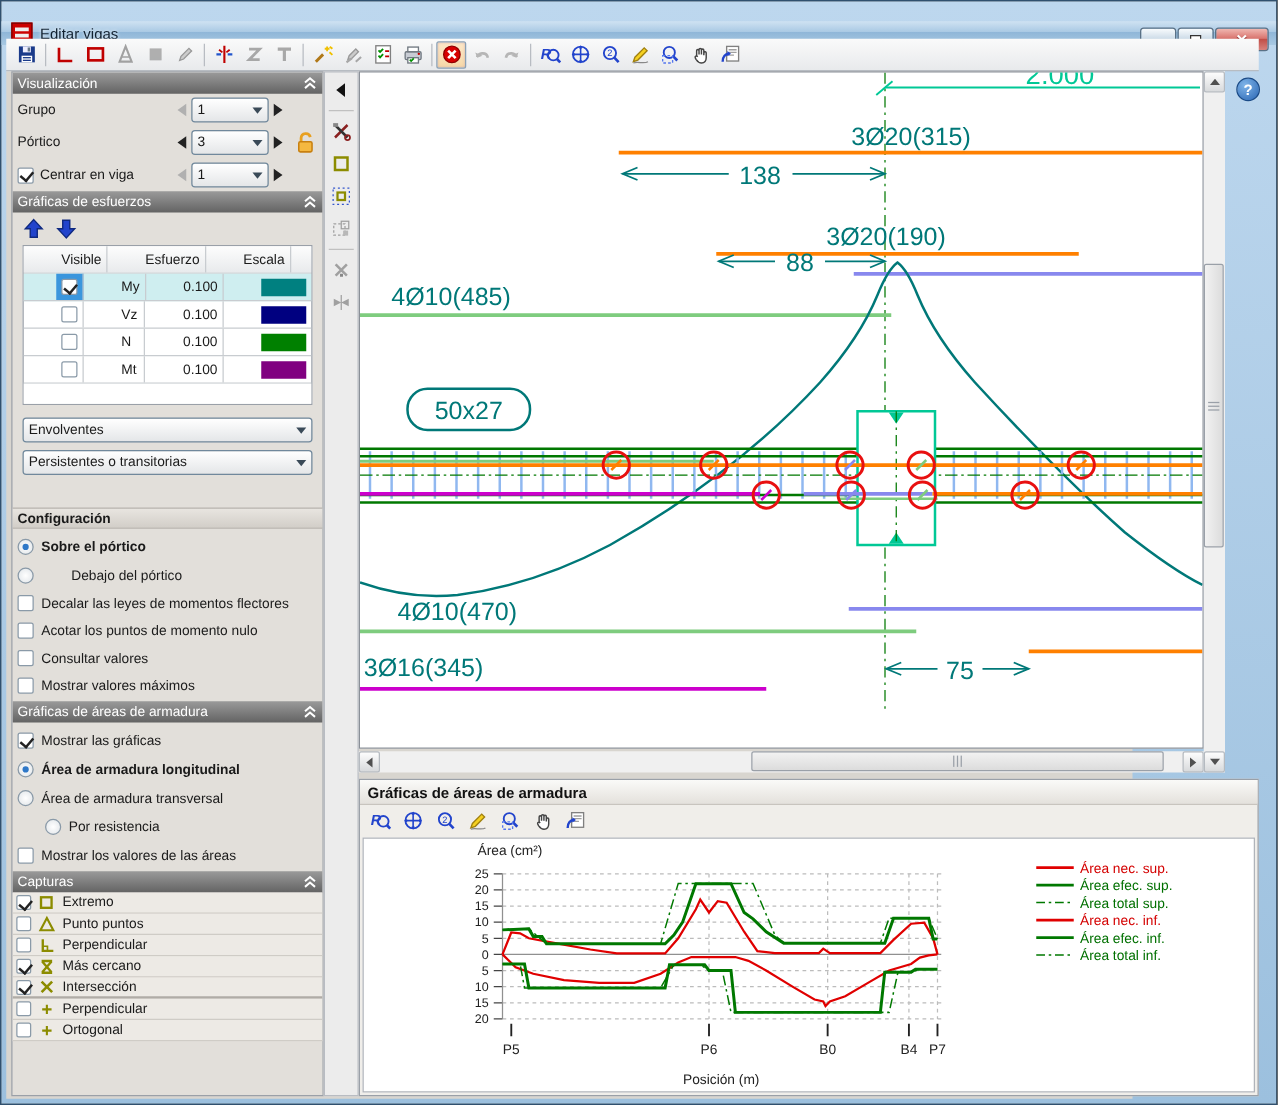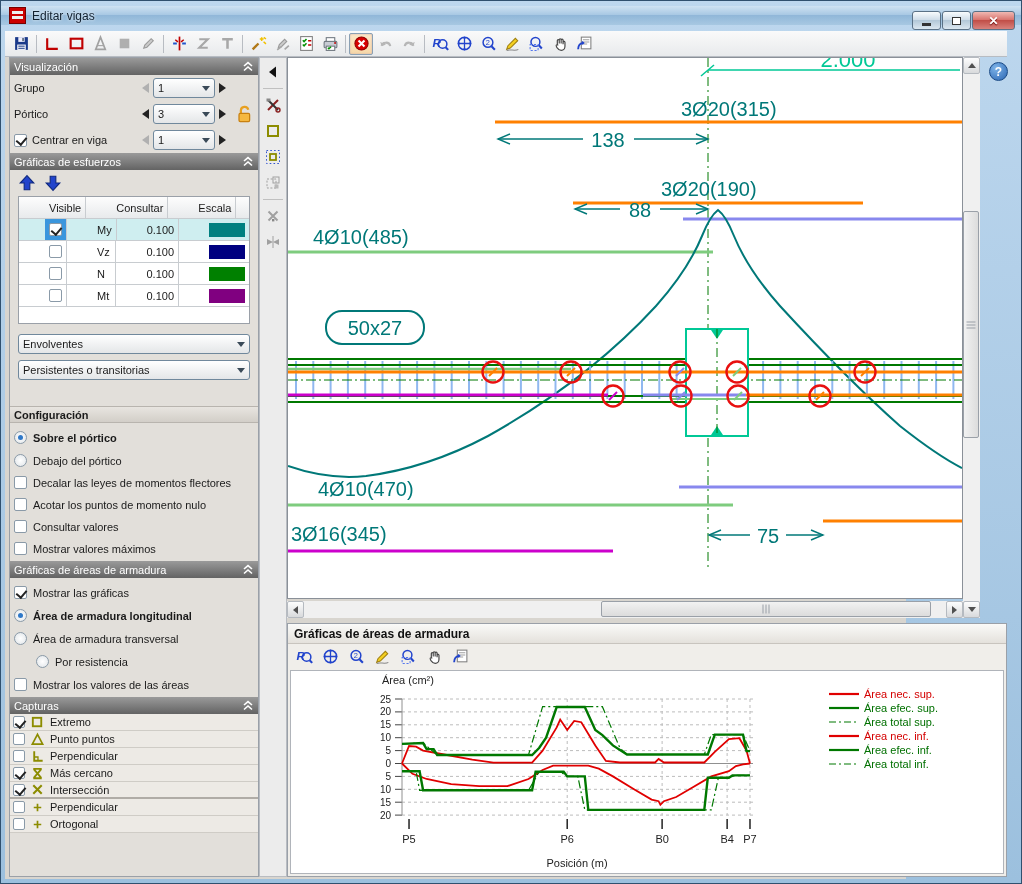--- a/index.html
+++ b/index.html
@@ -1,20 +1,20 @@
 <!DOCTYPE html>
 <html><head>
 <meta charset="utf-8">
 <style>
   html,body{margin:0;padding:0;background:#555;}
   *{box-sizing:border-box;font-family:"Liberation Sans",sans-serif;}
   #win{position:relative;width:1022px;height:884px;background:linear-gradient(#bdd7ee,#9cc0de);overflow:hidden;
        border:1px solid #30506e;}
   
-  #titlebar{position:absolute;left:0;top:5px;width:100%;height:19px;
+  #titlebar{position:absolute;left:0;top:16px;width:100%;height:19px;
     background:linear-gradient(#cfe2f2 0%,#a9c9e4 45%,#8fb6d8 46%,#a7c8e2 100%);display:flex;align-items:center;}
   #appicon{width:17px;height:17px;margin:0 6px 0 8px;background:#c00;border:1px solid #700;position:relative;}
   #appicon:before{content:"";position:absolute;left:2px;top:3px;right:2px;height:3px;background:#eee;box-shadow:0 5px 0 #eee;}
   #wtitle{font-size:12px;color:#102030;text-shadow:0 0 3px #fff;}
   .caption-btns{position:absolute;right:6px;top:5px;display:flex;}
   .cap{width:29px;height:19px;border:1px solid #5a7186;border-radius:3px;margin-left:1px;
        background:linear-gradient(#f8fbfd,#cfdde9 45%,#b3c8d8 50%,#dbe7f0);display:flex;align-items:center;justify-content:center;}
   .cap.close{width:43px;background:linear-gradient(#f0b8b2,#d9756f 45%,#c14f48 50%,#d8827c);}
   .glyph-min{width:9px;height:3px;background:#333;margin-top:7px;}
   .glyph-max{width:9px;height:8px;border:1px solid #333;background:#fff;}
@@ -332,21 +332,21 @@
           <div style="width:18px;height:18px"><svg viewBox="0 0 16 16">
               <path d="M8 1.5L14 8h-3.5v6h-5V8H2z" fill="#2244cc" stroke="#102a80"></path>
             </svg></div>
 <div style="width:18px;height:18px"><svg viewBox="0 0 16 16">
               <path d="M8 14.5L2 8h3.5V2h5v6H14z" fill="#2244cc" stroke="#102a80"></path>
             </svg></div>
         </div>
         <div id="esftable">
           <div class="etr hdr">
             <div class="etc c0">Visible</div>
-            <div class="etc c1">Consultar</div>
+            <div class="etc c1">Esfuerzo</div>
             <div class="etc c2">Escala</div>
             <div class="etc c3"></div>
           </div>
           <div class="etr" style="background: rgb(207, 238, 240);">
             <div class="etc c0" style="background: rgb(58, 150, 221);">
               <div class="cb on"></div>
             </div>
             <div class="etc c1">My</div>
             <div class="etc c2">0.100</div>
             <div class="etc c3">
@@ -392,21 +392,21 @@
         <div class="combo" style="margin: 6px 8px 0px;">
           <span class="cv">Persistentes o transitorias</span>
           <span class="ca"></span>
         </div>
         <div style="height: 26px;"></div>
         <div class="shead">Configuración</div>
         <div class="optrow bold" style="height: 23px;">
           <div class="rb on"></div>
           <div class="lbl">Sobre el pórtico</div>
         </div>
-        <div class="optrow" style="height: 23px;">
+        <div class="optrow" style="height: 23px; gap: 24px;">
           <div class="rb"></div>
           <div class="lbl">Debajo del pórtico</div>
         </div>
         <div class="optrow" style="height: 22px;">
           <div class="cb"></div>
           <div class="lbl">Decalar las leyes de momentos flectores</div>
         </div>
         <div class="optrow" style="height: 22px;">
           <div class="cb"></div>
           <div class="lbl">Acotar los puntos de momento nulo</div>

